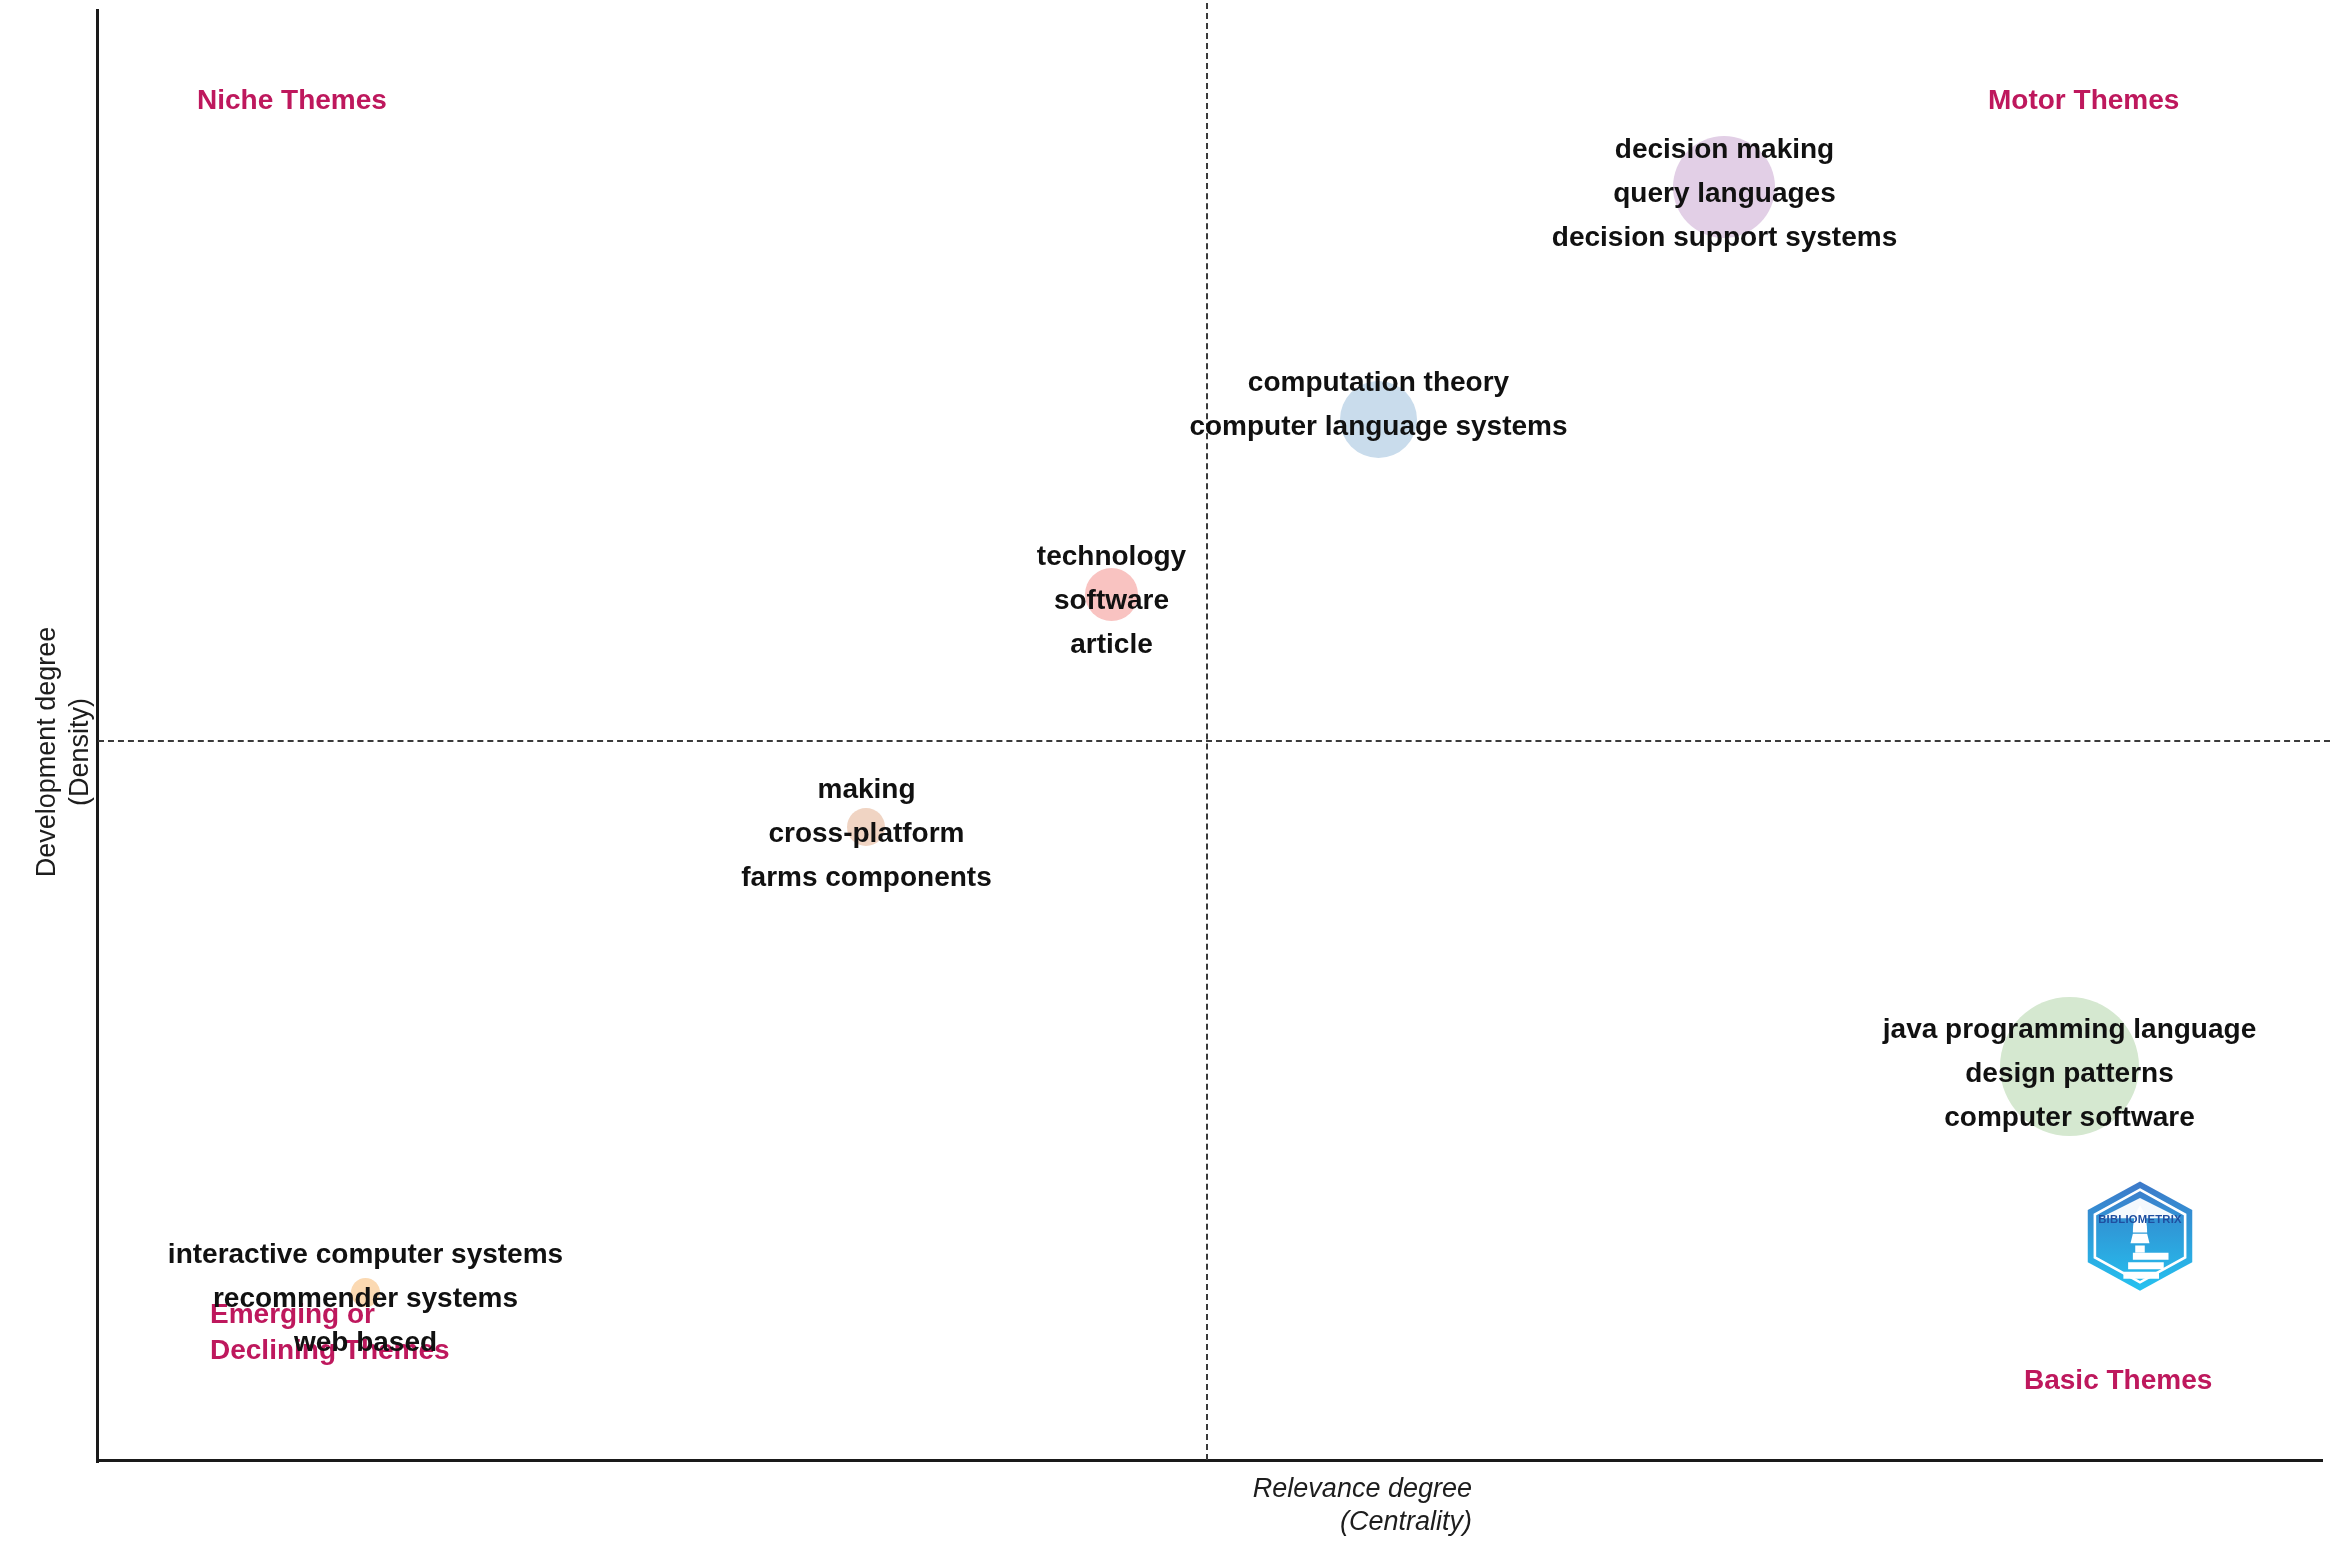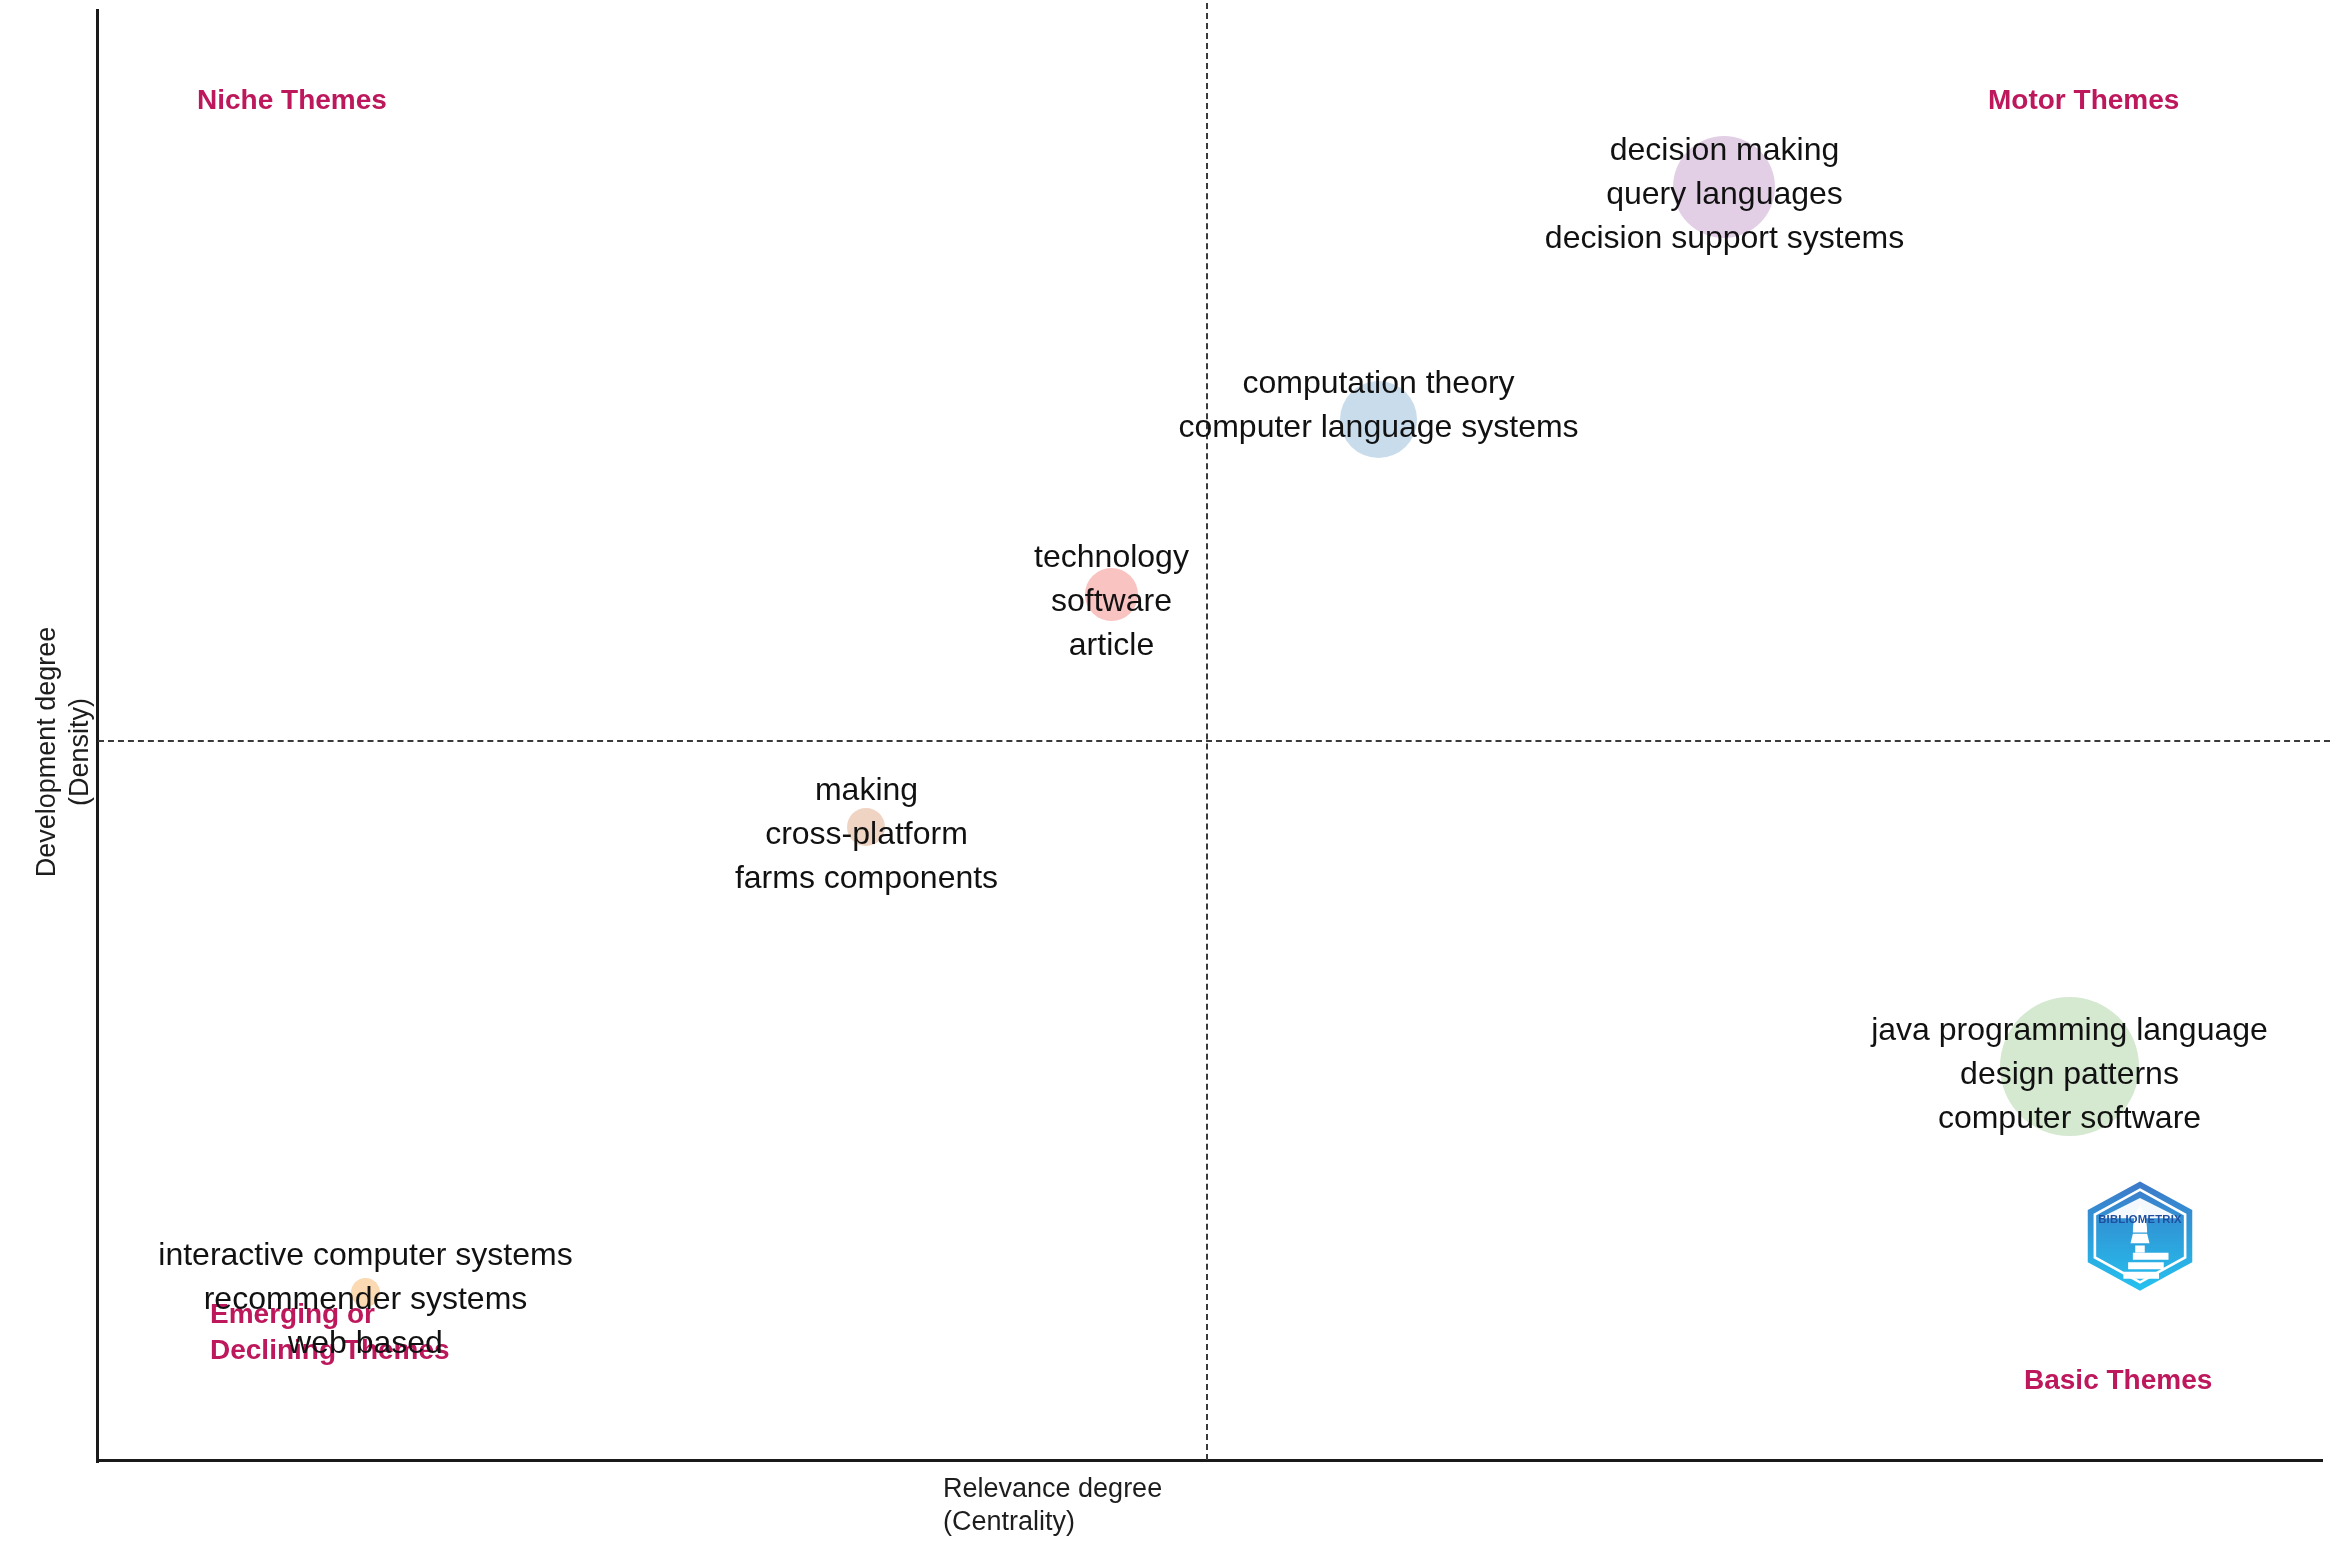--- a/index.html
+++ b/index.html
@@ -36,24 +36,25 @@
     left: 98px; top: 740px;
     width: 2232px; height: 0;
     border-top: 2.6px dashed #3a3a3a;
   }
 
   
   #axis-x-title {
     position: absolute;
     left: 943px; top: 1472px;
     width: 529px;
-    text-align: left;
+    text-align: right;
     font-size: 27px;
     color: #1d1d1d;
     line-height: 1.22;
+    font-style: italic;
   }
   #axis-y-title {
     position: absolute;
     left: -202px; top: 719px;
     width: 529px;
     text-align: center;
     font-size: 27px;
     color: #1d1d1d;
     line-height: 1.22;
     transform: rotate(-90deg);
@@ -79,22 +80,23 @@
     position: absolute;
     border-radius: 50%;
   }
 
   
   .cluster-words {
     position: absolute;
     text-align: center;
     white-space: nowrap;
     color: #111111;
-    font-size: 32px;
+    font-size: 28px;
     line-height: 1.0;
+    font-weight: bold;
   }
   .cluster-words .word {
     display: block;
     white-space: nowrap;
   }
 
   
   #bibliometrix-logo {
     position: absolute;
     left: 2080px; top: 1179px;

